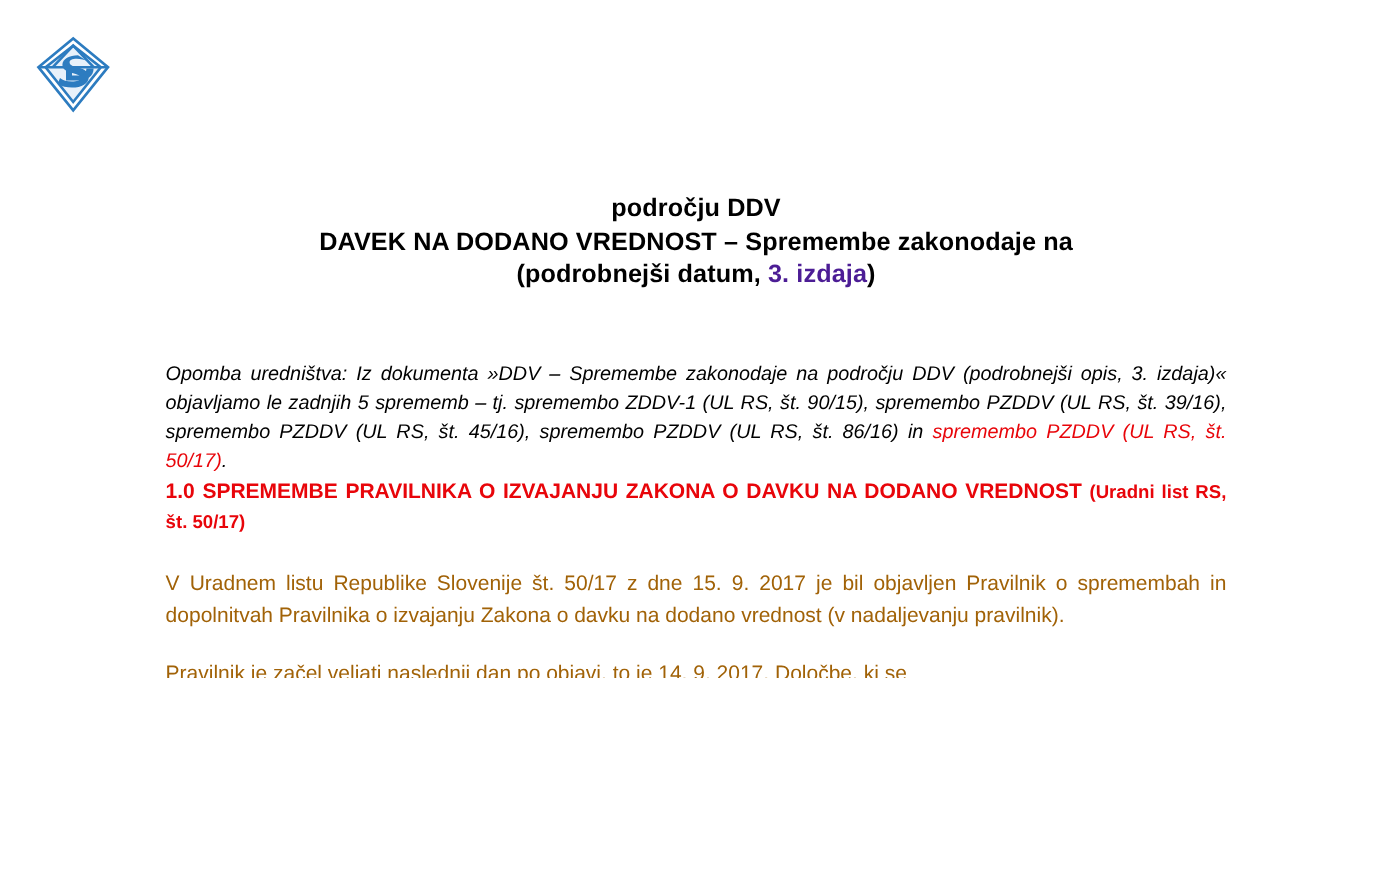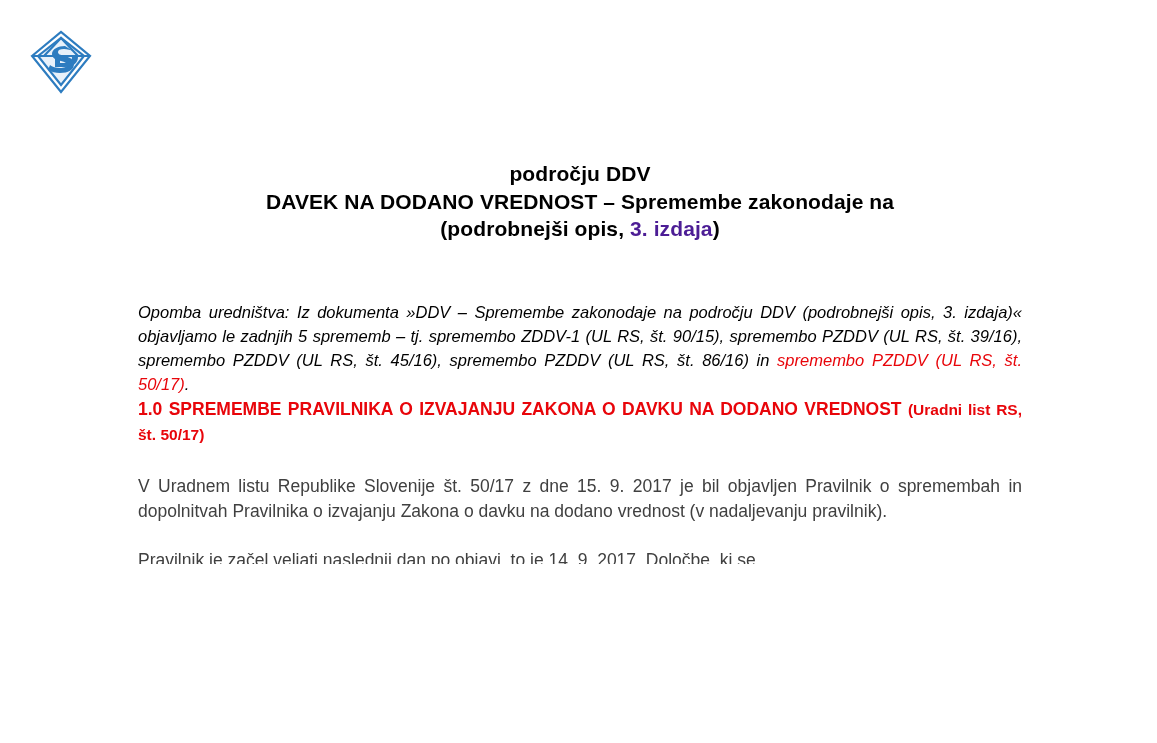--- a/index.html
+++ b/index.html
@@ -71,21 +71,21 @@
     color: #e8050a;
     line-height: 1.45;
     text-align: justify;
   }
   .section-heading .small {
     font-size: 15.5px;
   }
   .para {
     margin-top: 26px;
     font-size: 17.5px;
-    color: #404040;
+    color: #a16207;
     line-height: 1.48;
     text-align: justify;
   }
   .para.cut {
     margin-top: 23px;
     height: 16px;
     overflow: hidden;
   }
   .nowrap-block {
     display: block;
@@ -109,21 +109,21 @@
         <path d="M33 41 h10 c8 0 13 -4 13 -10 h-6 c0 4 -3 6 -8 6 h-4 v-6 h-5 z"></path>
       </g>
     </svg>
   </div>
 
   <div class="content">
 
     <div class="doc-title">
       <span class="nowrap-block">področju DDV</span>
       <span class="nowrap-block">DAVEK NA DODANO VREDNOST – Spremembe zakonodaje na</span>
-      <span class="nowrap-block"><span>(podrobnejši opis, </span><span class="red">3. izdaja</span><span>)</span></span>
+      <span class="nowrap-block"><span>(podrobnejši datum, </span><span class="red">3. izdaja</span><span>)</span></span>
     </div>
 
 
     <div class="editor-note"><span>Opomba uredništva: Iz dokumenta »DDV – Spremembe zakonodaje na področju DDV (podrobnejši opis, 3. izdaja)« objavljamo le zadnjih 5 sprememb – tj. spremembo ZDDV-1 (UL RS, št. 90/15), spremembo PZDDV (UL RS, št. 39/16), spremembo PZDDV (UL RS, št. 45/16), spremembo PZDDV (UL RS, št. 86/16) in </span><span class="red">spremembo PZDDV (UL RS, št. 50/17)</span><span>.</span></div>
 
     <div class="section-heading"><span>1.0 SPREMEMBE PRAVILNIKA O IZVAJANJU ZAKONA O DAVKU NA DODANO VREDNOST </span><span class="small">(Uradni list RS, št. 50/17)</span></div>
 
     <div class="para">V Uradnem listu Republike Slovenije št. 50/17 z dne 15. 9. 2017 je bil objavljen Pravilnik o spremembah in dopolnitvah Pravilnika o izvajanju Zakona o davku na dodano vrednost (v nadaljevanju pravilnik).</div>
 
     <div class="para cut">Pravilnik je začel veljati naslednji dan po objavi, to je 14. 9. 2017. Določbe, ki se</div>

